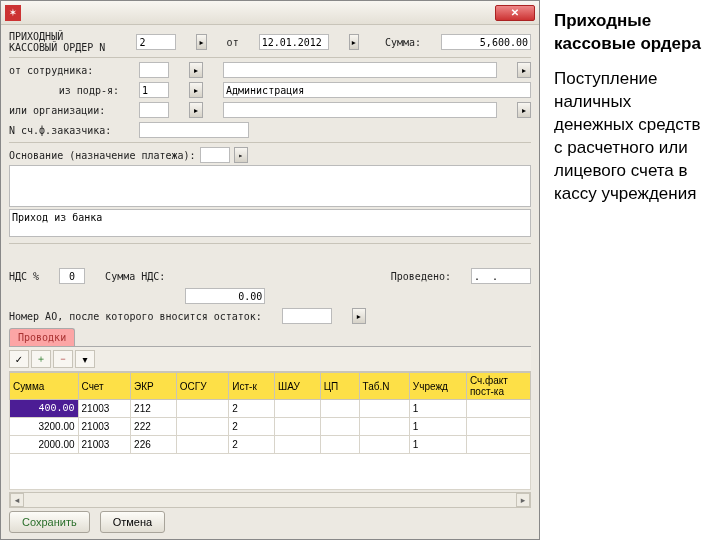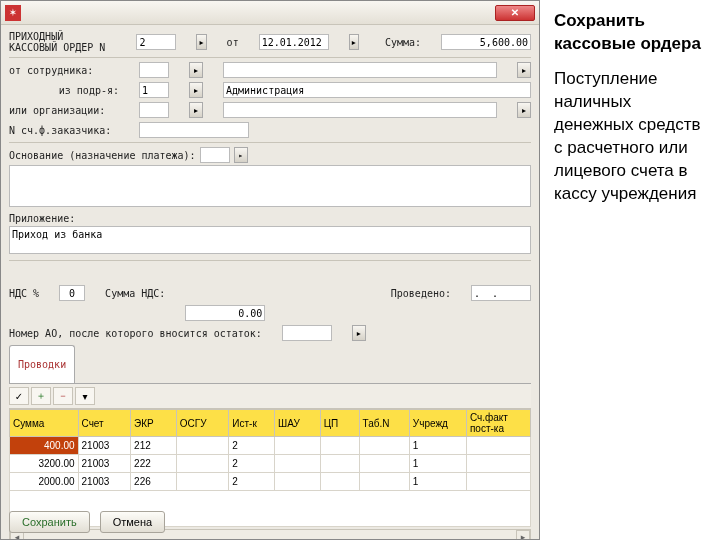--- a/index.html
+++ b/index.html
@@ -93,24 +93,24 @@
     align-items: center;
     gap: 4px;
   }
   hr.sep { border: none; border-top: 1px solid #c8c4b9; margin: 4px 0; }
   .tabrow {
     display: flex;
     border-bottom: 1px solid #aaa;
     margin-top: 4px;
   }
   .tab {
-    padding: 13px 8px;
+    padding: 3px 8px;
     border: 1px solid #aaa;
     border-bottom: none;
-    background: #ffffff;
+    background: #fca5a5;
     color: #a33;
     font-family: monospace;
     font-size: 10px;
     border-radius: 3px 3px 0 0;
     cursor: pointer;
   }
   .toolbar {
     display: flex;
     gap: 2px;
     padding: 3px 0;
@@ -140,23 +140,24 @@
     text-align: left;
     font-weight: normal;
     height: 26px;
   }
   table.grid td {
     border: 1px solid #d8d4ca;
     padding: 0 3px;
     height: 18px;
   }
   .cell-sel {
-    background: #c2410c;
+    background: #4c1d95;
     color: #fff;
     text-align: right;
+    font-family: Liberation Mono, monospace;
   }
   .num { text-align: right; }
   .footer {
     position: absolute;
     bottom: 6px;
     left: 8px;
     display: flex;
     gap: 10px;
   }
   .btn {
@@ -241,23 +242,20 @@
 
     <hr class="sep">
 
     <div class="section-lbl">
       <span>Основание (назначение платежа):</span>
       <input class="inp" style="width: 30px;">
       <span class="pick-btn">▸</span>
     </div>
     <textarea class="ta" style=""></textarea>
 
-    <div class="section-lbl">
-      <span>Приложение:</span>
-    </div>
     <textarea class="ta" style="height: 28px;">Приход из банка</textarea>
 
     <hr class="sep">
 
     <div class="row">
       <span class="lbl">НДС %</span>
       <input class="inp" style="width: 26px; text-align: center;" value="0">
       <span class="lbl">Сумма НДС:</span>
       <input class="inp num" style="width: 80px; margin-top: 40px;" value="0.00">
       <span class="lbl" style="margin-left:auto">Проведено:</span>
@@ -355,15 +353,15 @@
 
   </div>
 
   <div class="footer">
     <button class="btn save">Сохранить</button>
     <button class="btn">Отмена</button>
   </div>
 </div>
 
 <div class="side">
-  <div class="side-title">Сохранить кассовые ордера</div>
+  <div class="side-title">Приходные кассовые ордера</div>
   <div>Поступление наличных денежных средств с расчетного или лицевого счета в кассу учреждения</div>
 </div>
 
 </body></html>

